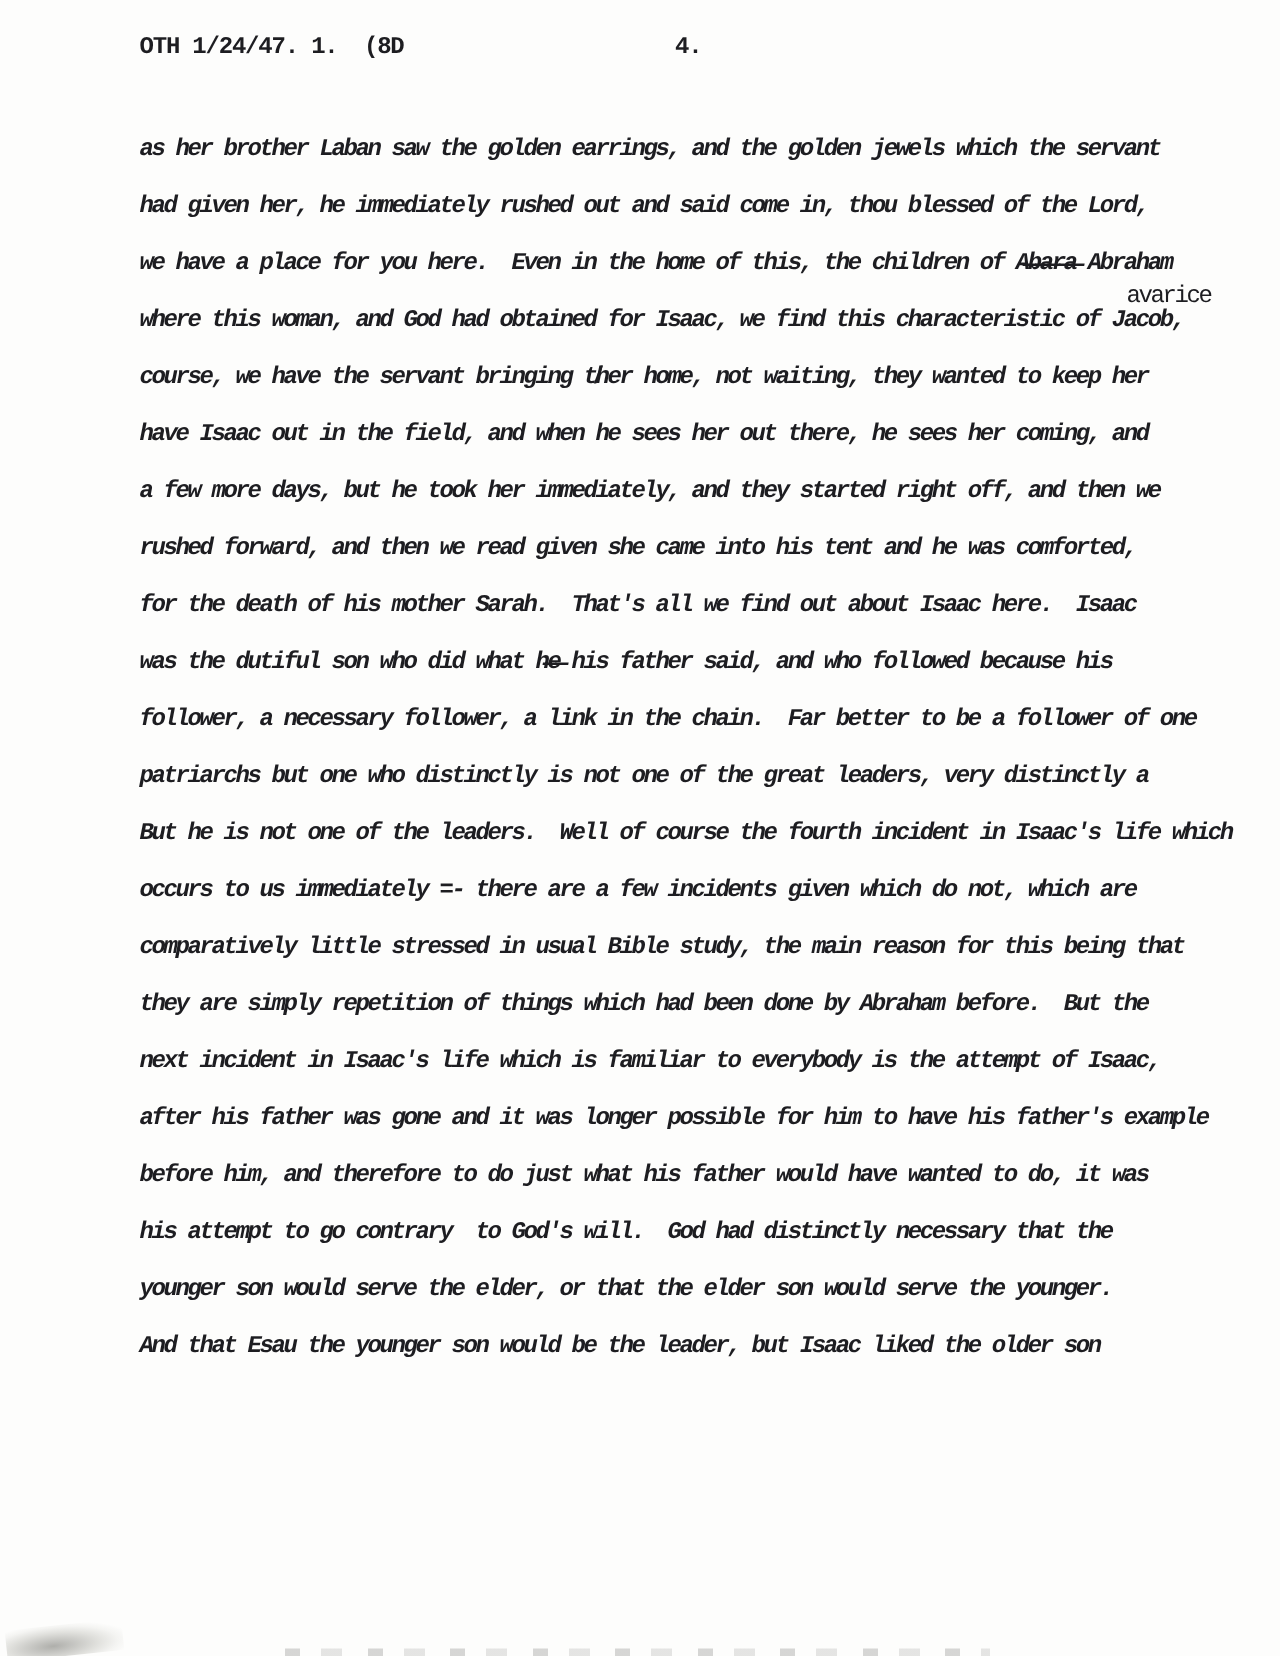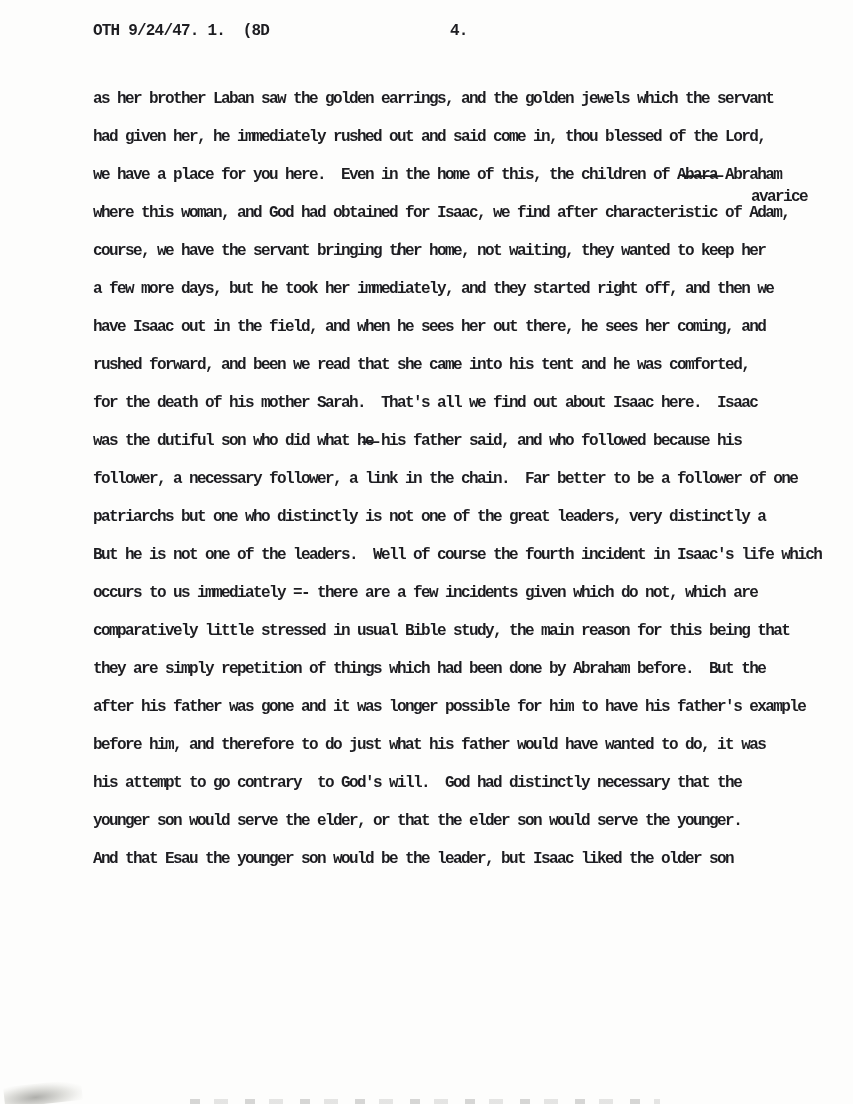--- a/index.html
+++ b/index.html
@@ -46,27 +46,28 @@
     top: 80px;
     width: 745px;
   }
   .line {
     height: 38px;
     line-height: 38px;
     font-size: 16px;
     font-weight: 700;
     letter-spacing: -1.6px;
     white-space: pre;
+    font-style: italic;
   }
   .insertion {
     position: absolute;
     left: 751px;
     top: 188px;
     font-size: 16px;
-    font-weight: 700;
+    font-weight: 400;
     letter-spacing: -1.6px;
     white-space: pre;
   }
   .smudge {
     position: absolute;
     left: 4px;
     top: 1083px;
     width: 78px;
     height: 21px;
     background: radial-gradient(ellipse at 40% 65%,
@@ -89,41 +90,42 @@
       rgba(90,90,88,0.5) 24px, rgba(90,90,88,0.5) 38px,
       transparent 38px, transparent 55px);
   }
 </style>
 </head>
 <body>
 
 <div class="page">
 
   <div class="header">
-    <span class="doc-ref">OTH 9/24/47. 1.  (8D</span>
+    <span class="doc-ref">OTH 1/24/47. 1.  (8D</span>
     <span class="page-num">4.</span>
   </div>
 
   <div class="text-block">
     <div class="line">as her brother Laban saw the golden earrings, and the golden jewels which the servant</div>
     <div class="line">had given her, he immediately rushed out and said come in, thou blessed of the Lord,</div>
     <div class="line">we have a place for you here.  Even in the home of this, the children of A̶b̶a̶r̶a̶ Abraham</div>
-    <div class="line">where this woman, and God had obtained for Isaac, we find after characteristic of Adam,</div>
+    <div class="line">where this woman, and God had obtained for Isaac, we find this characteristic of Jacob,</div>
     <div class="line">course, we have the servant bringing t̸her home, not waiting, they wanted to keep her</div>
+    <div class="line">have Isaac out in the field, and when he sees her out there, he sees her coming, and</div>
     <div class="line">a few more days, but he took her immediately, and they started right off, and then we</div>
-    <div class="line">have Isaac out in the field, and when he sees her out there, he sees her coming, and</div>
-    <div class="line">rushed forward, and been we read that she came into his tent and he was comforted,</div>
+    <div class="line">rushed forward, and then we read given she came into his tent and he was comforted,</div>
     <div class="line">for the death of his mother Sarah.  That's all we find out about Isaac here.  Isaac</div>
     <div class="line">was the dutiful son who did what h̶e̶ his father said, and who followed because his</div>
     <div class="line">follower, a necessary follower, a link in the chain.  Far better to be a follower of one</div>
     <div class="line">patriarchs but one who distinctly is not one of the great leaders, very distinctly a</div>
     <div class="line">But he is not one of the leaders.  Well of course the fourth incident in Isaac's life which</div>
     <div class="line">occurs to us immediately =- there are a few incidents given which do not, which are</div>
     <div class="line">comparatively little stressed in usual Bible study, the main reason for this being that</div>
     <div class="line">they are simply repetition of things which had been done by Abraham before.  But the</div>
+    <div class="line">next incident in Isaac's life which is familiar to everybody is the attempt of Isaac,</div>
     <div class="line">after his father was gone and it was longer possible for him to have his father's example</div>
     <div class="line">before him, and therefore to do just what his father would have wanted to do, it was</div>
     <div class="line">his attempt to go contrary  to God's will.  God had distinctly necessary that the</div>
     <div class="line">younger son would serve the elder, or that the elder son would serve the younger.</div>
     <div class="line">And that Esau the younger son would be the leader, but Isaac liked the older son</div>
   </div>
 
   <div class="insertion">avarice</div>
 
   <div class="smudge"></div>

